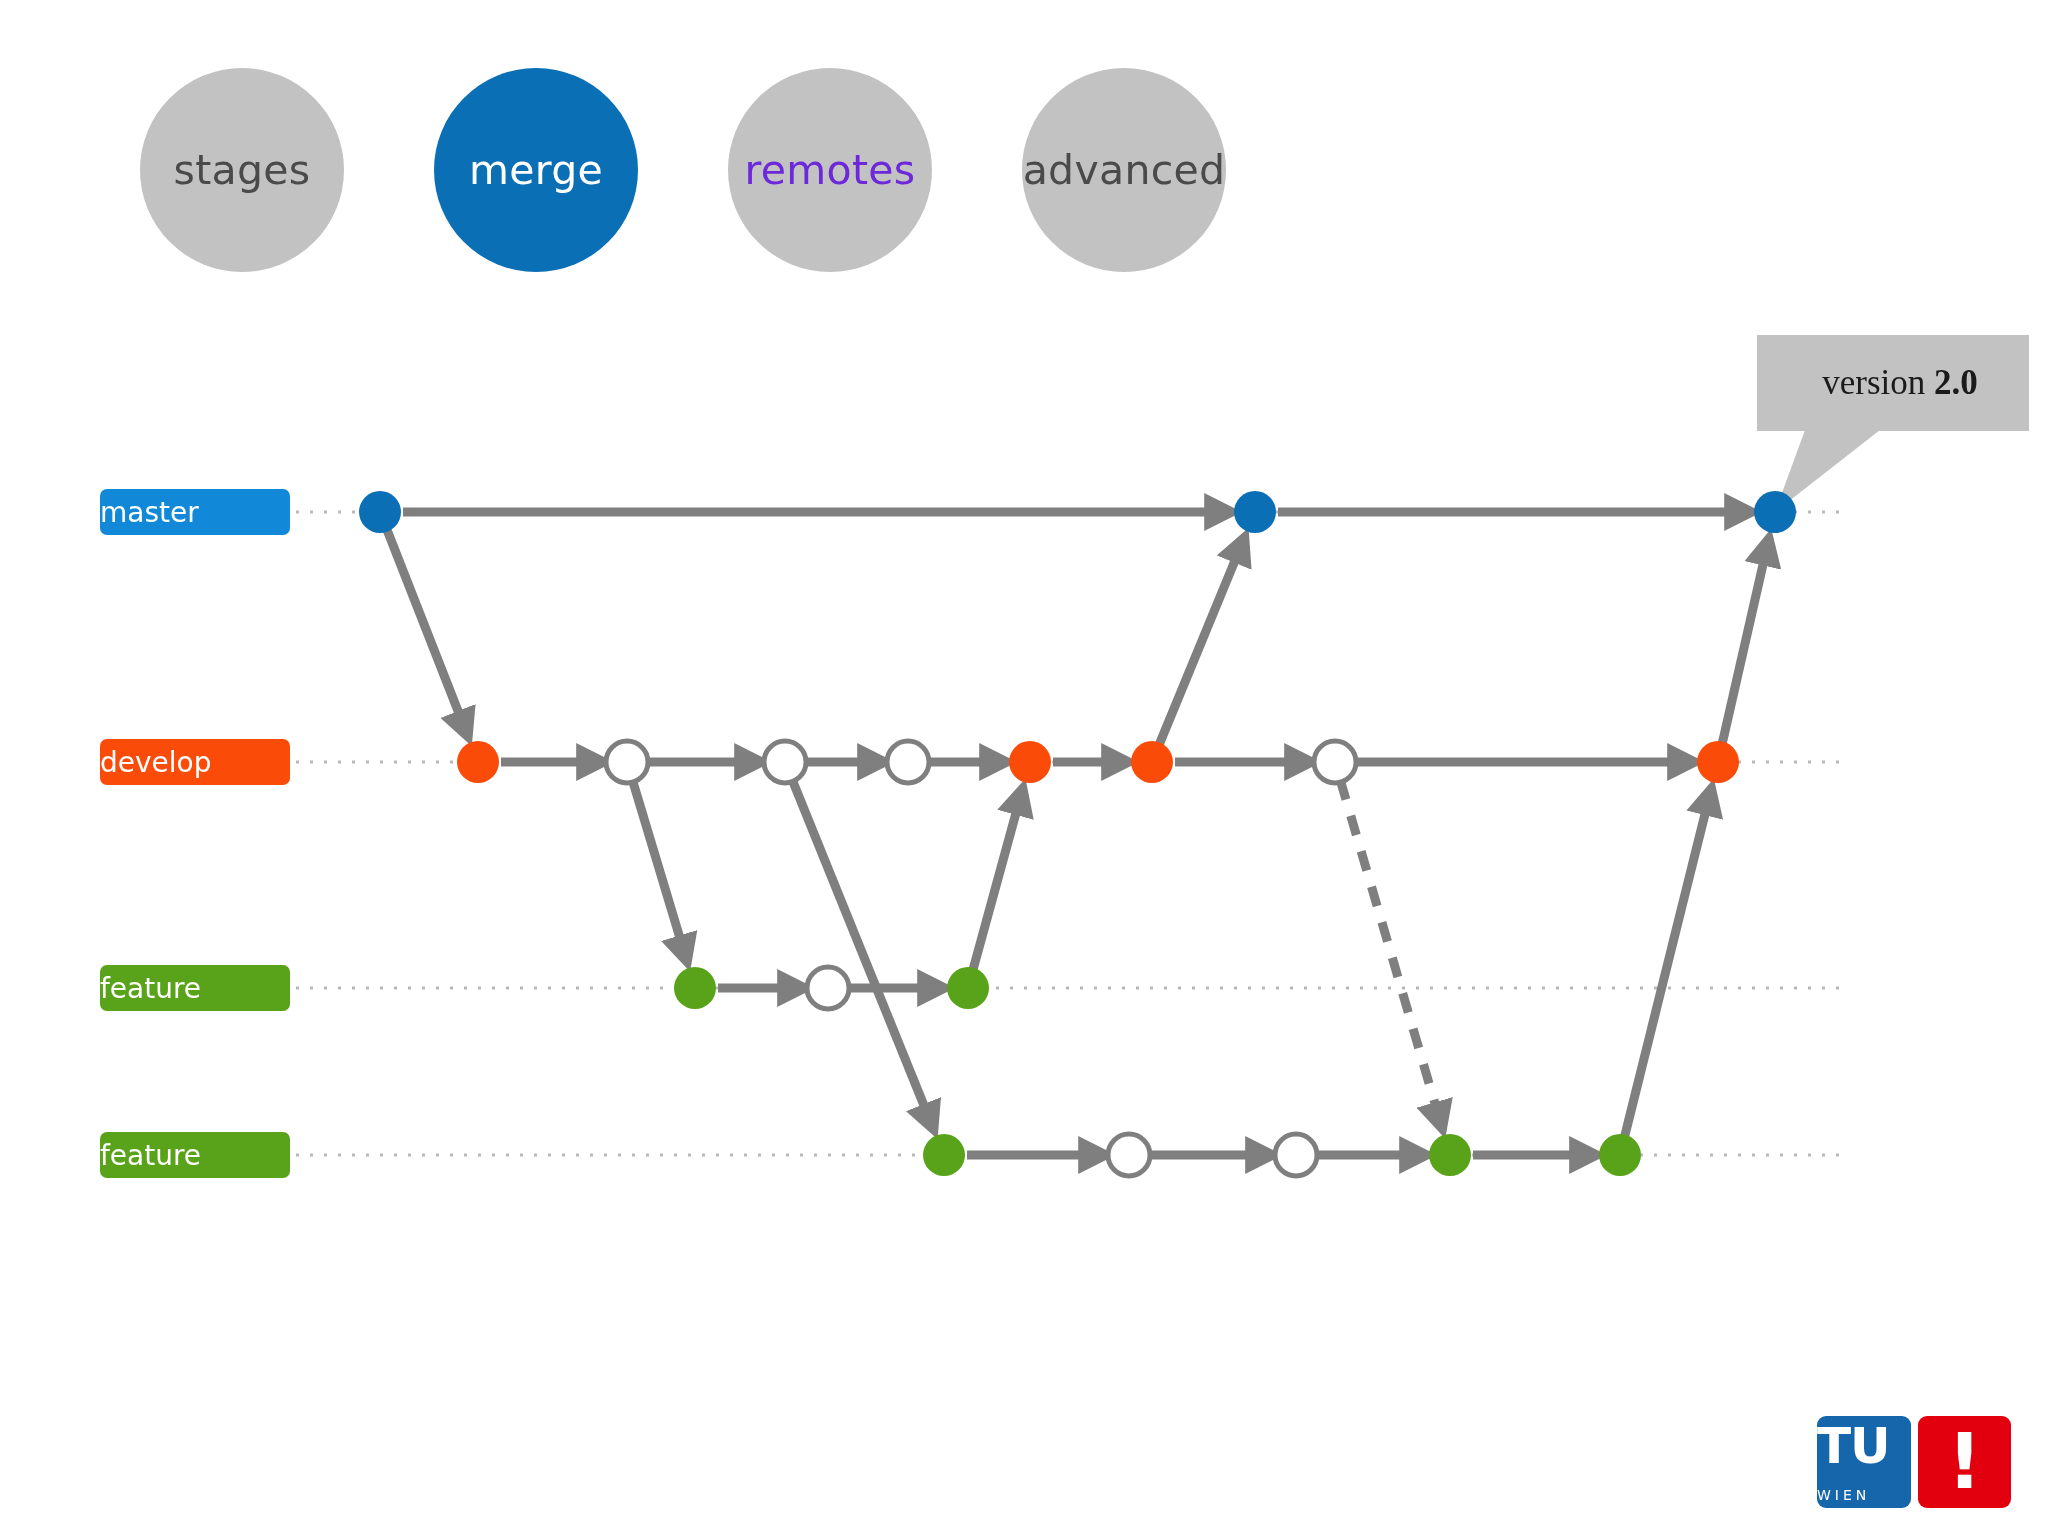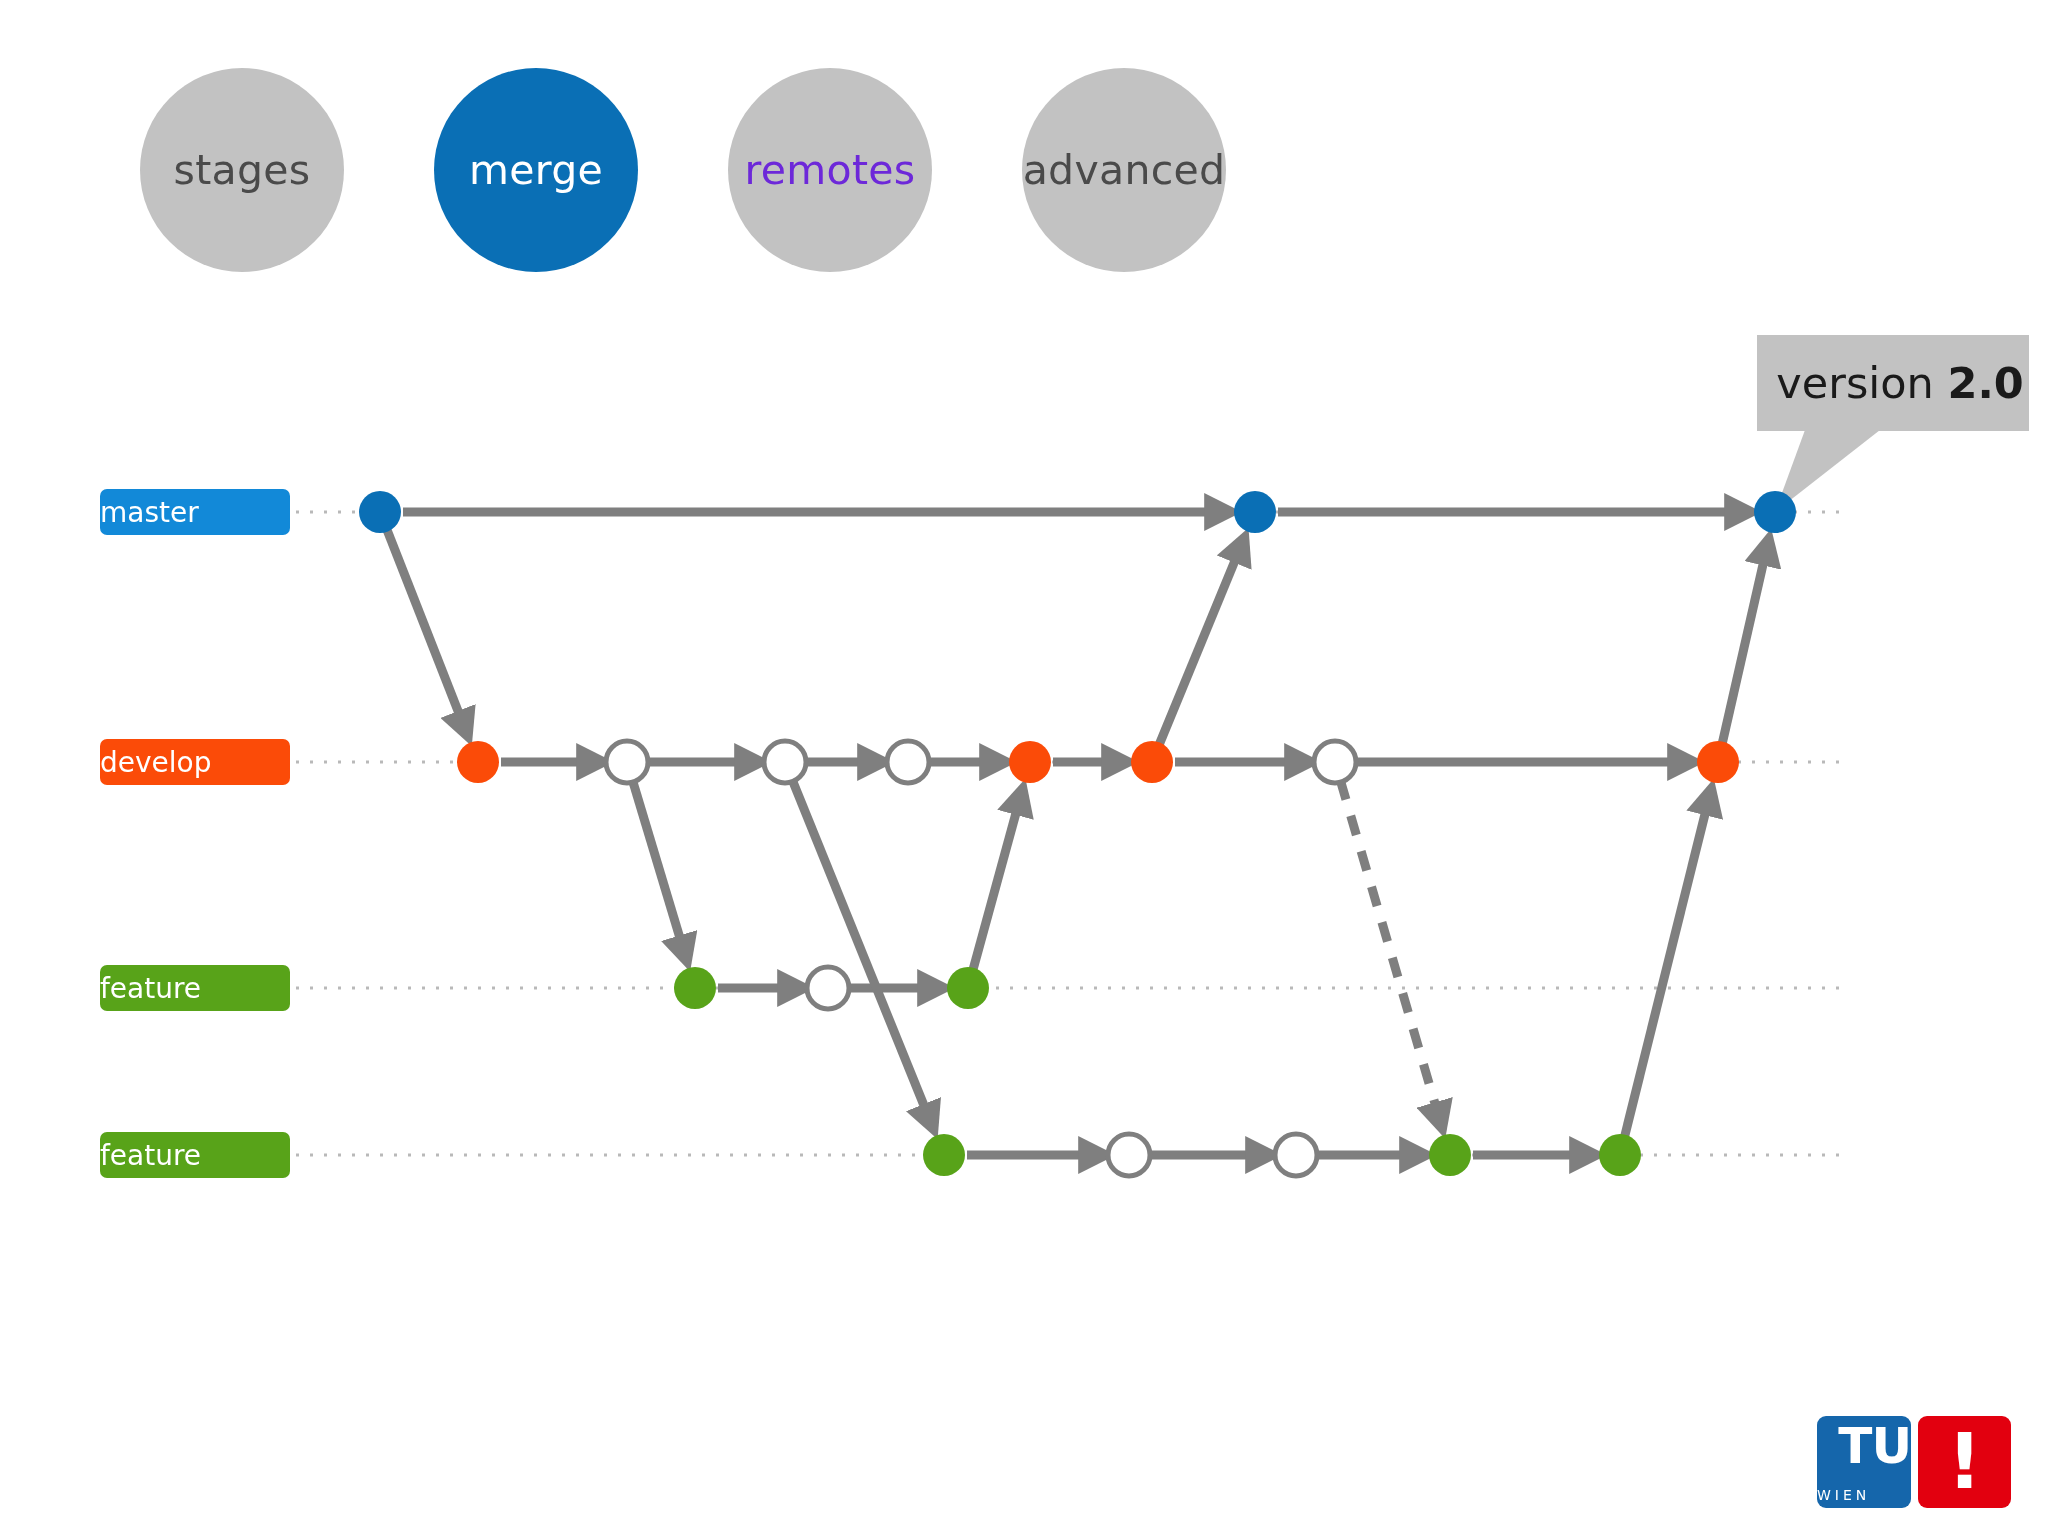--- a/index.html
+++ b/index.html
@@ -74,23 +74,24 @@
     width: 272px;
     height: 96px;
     background: #c2c2c2;
     display: flex;
     align-items: center;
     justify-content: center;
     box-sizing: border-box;
     padding-left: 14px;
   }
   #callout .cal-text {
-    font-size: 43px;
+    font-size: 35px;
     color: #1a1a1a;
     white-space: nowrap;
+    font-family: Liberation Serif, serif;
   }
   #callout .cal-text b { font-weight: bold; }
 
   
   #tu-logo {
     position: absolute;
     left: 1817px;
     top: 1416px;
     width: 194px;
     height: 92px;
@@ -109,21 +110,21 @@
     height: 92px;
     background: #e2000f;
     border-radius: 9px;
     position: relative;
   }
   .logo-tu {
     position: absolute;
     top: 4px;
     left: 0;
     width: 100%;
-    text-align: right;
+    text-align: left;
     color: #ffffff;
     font-size: 50px;
     font-weight: bold;
     line-height: 52px;
     letter-spacing: -1px;
   }
   .logo-wien {
     position: absolute;
     bottom: 5px;
     left: 0;

